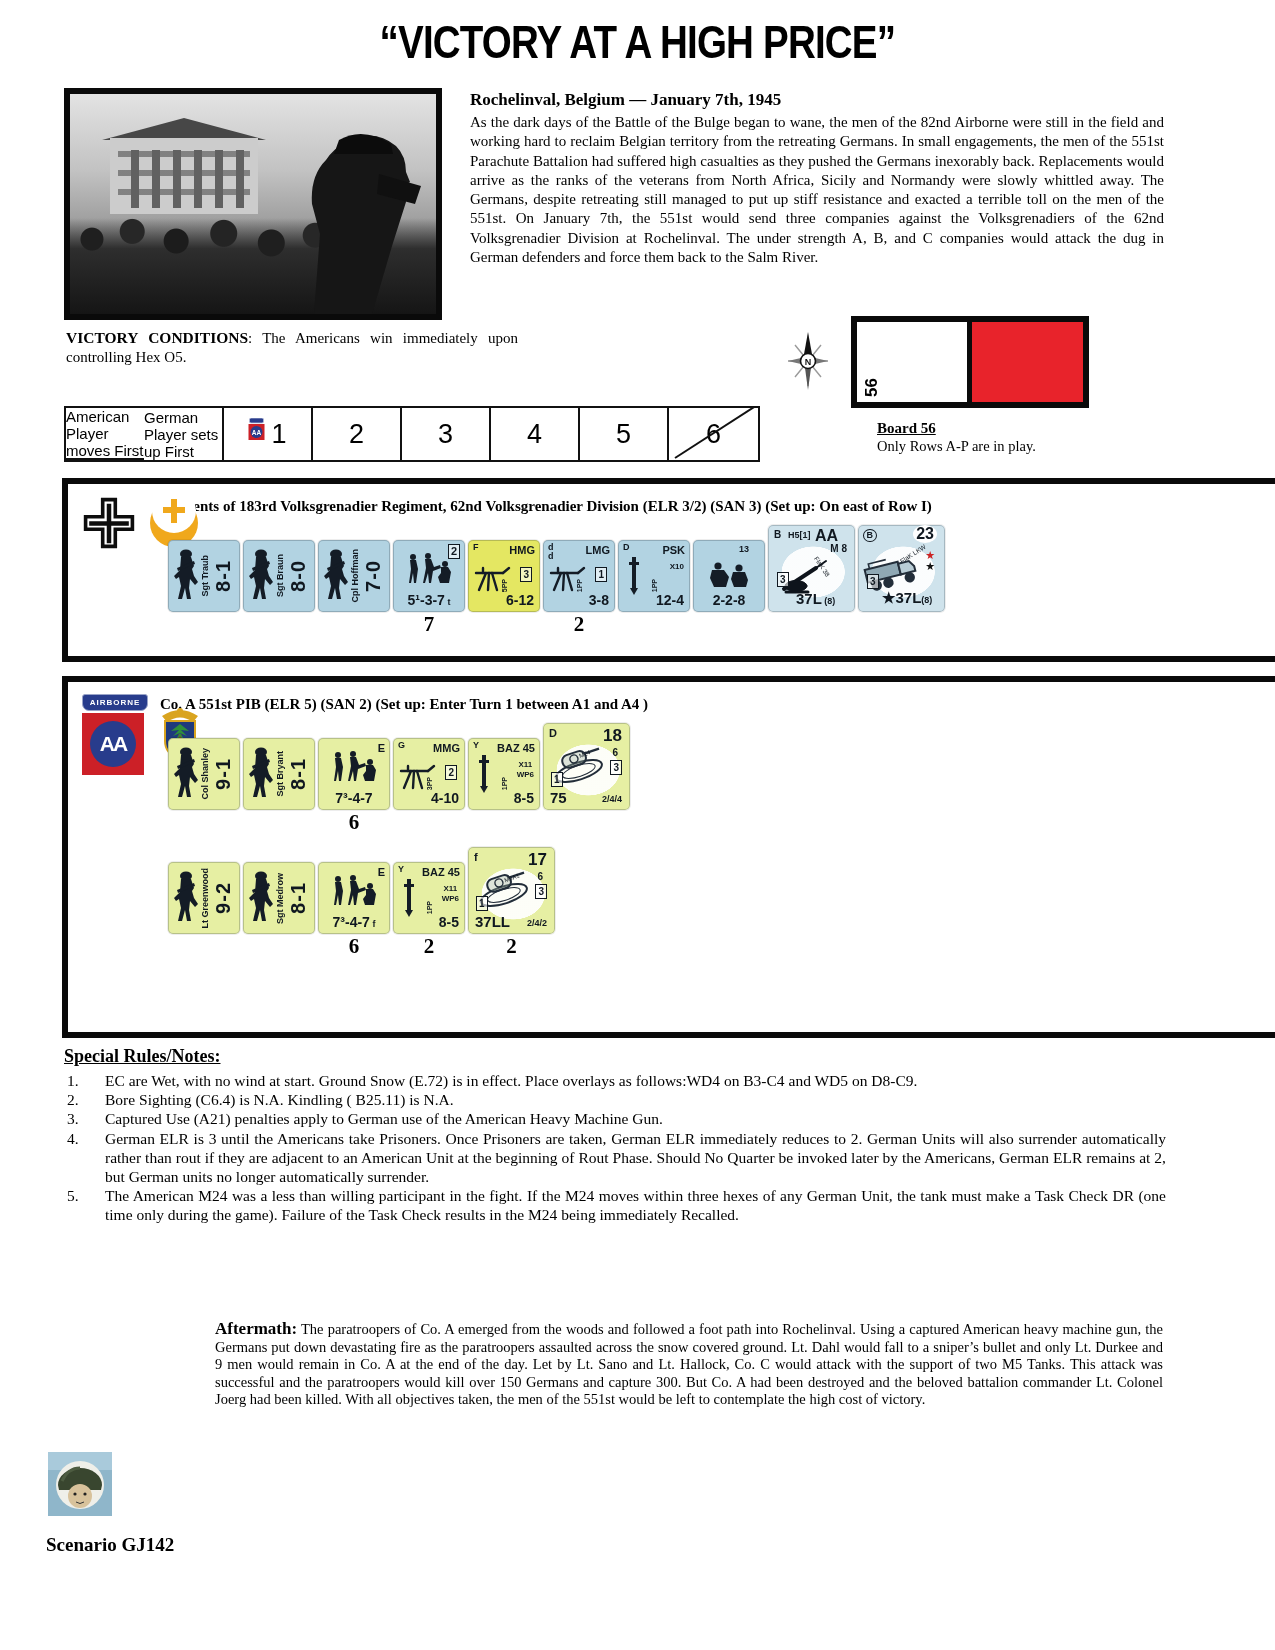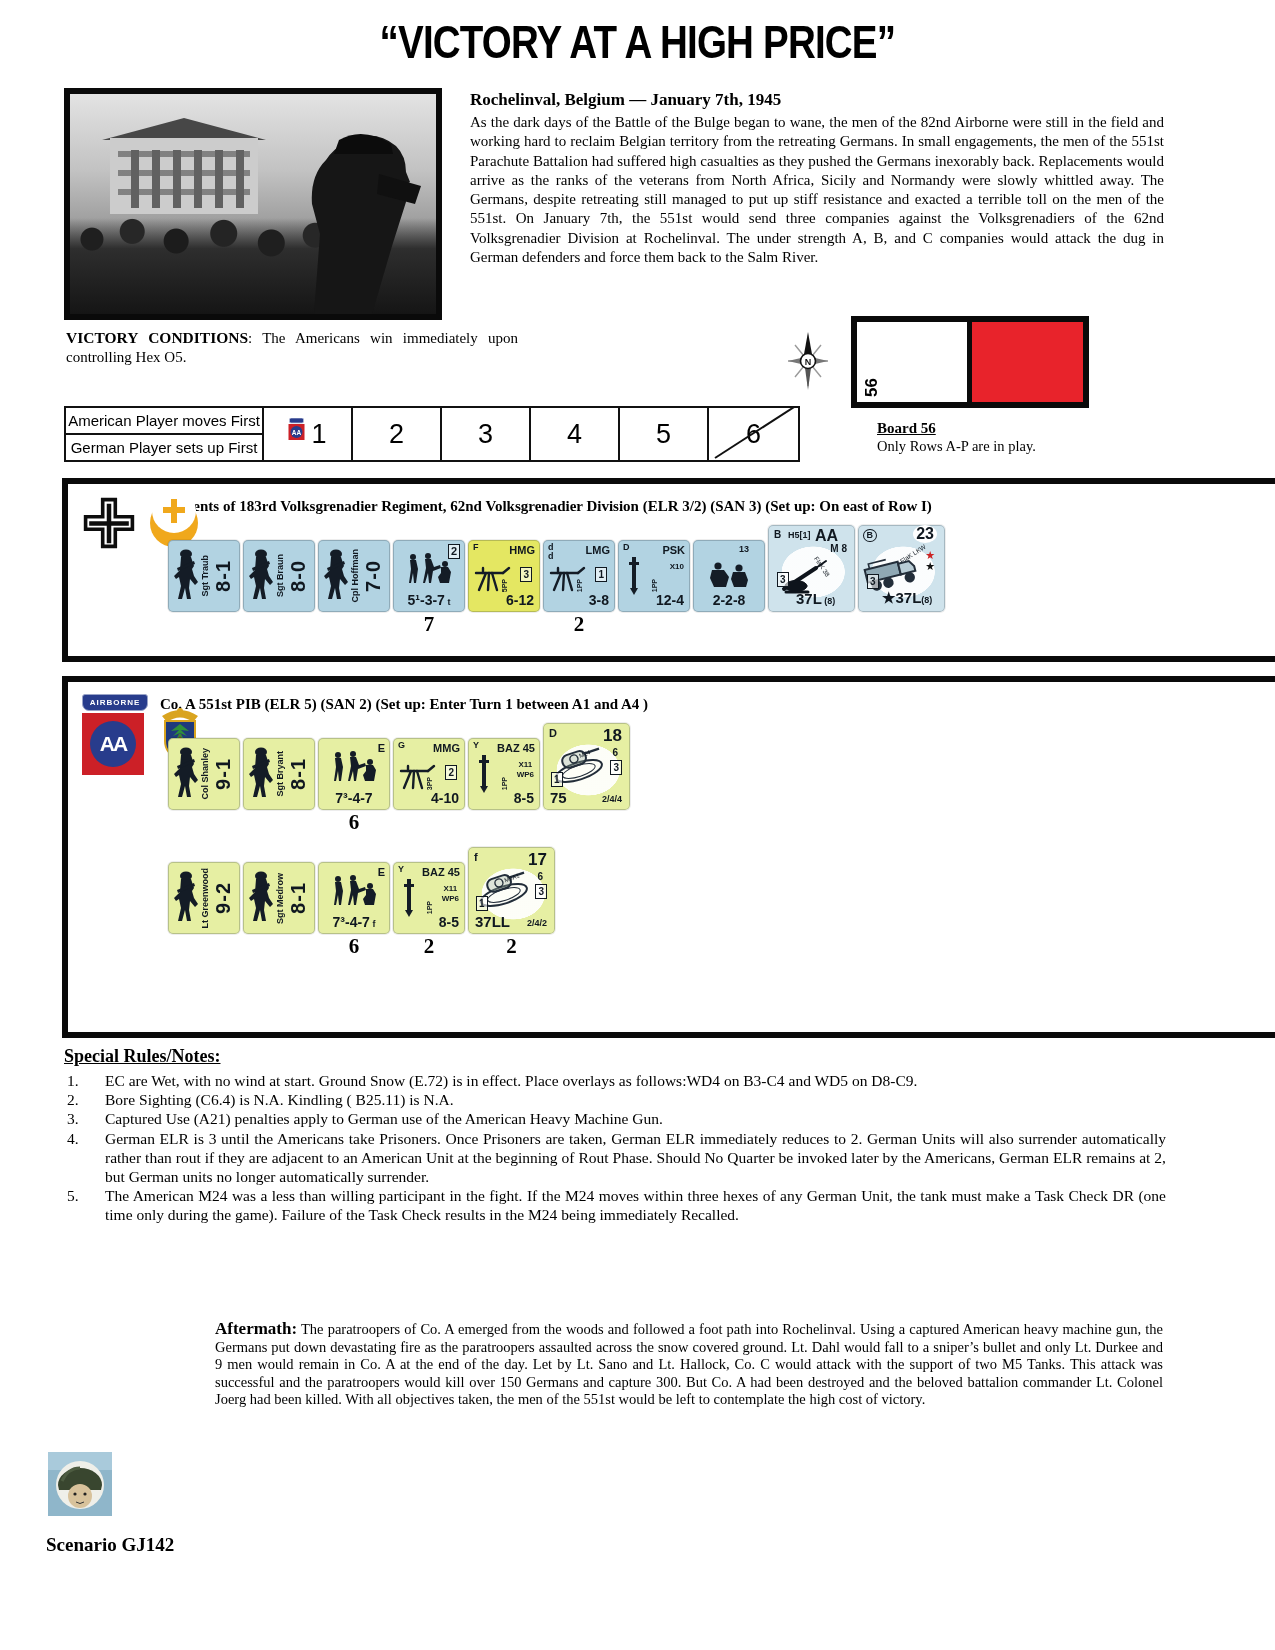--- a/index.html
+++ b/index.html
@@ -46,21 +46,21 @@
   .board{position:absolute;left:851px;top:316px;width:226px;height:80px;border:6px solid #0a0a0a;display:flex;}
   .board-white{width:110px;background:#fff;position:relative;border-right:5px solid #0a0a0a;}
   .board-num{position:absolute;left:5px;bottom:5px;writing-mode:vertical-rl;transform:rotate(180deg);
              font-family:"Liberation Sans",sans-serif;font-weight:bold;font-size:17px;}
   .board-red{flex:1;background:#e8232b;}
   .board-label{position:absolute;left:877px;top:420px;font-size:14.5px;line-height:17.5px;}
   .board-name{font-weight:bold;text-decoration:underline;font-size:15px;display:block;}
 
   
   .turntrack{position:absolute;left:64px;top:406px;display:flex;height:56px;font-family:"Liberation Sans",sans-serif;}
-  .tt-labels{width:200px;border:2px solid #111;display:flex;flex-direction:column;box-sizing:border-box;}
+  .tt-labels{width:160px;border:2px solid #111;display:flex;box-sizing:border-box;}
   .tt-labels > div{flex:1;display:flex;align-items:center;justify-content:center;font-size:15px;}
   .tt-labels > div:first-child{border-bottom:2px solid #111;}
   .tt-cells{display:flex;border:2px solid #111;border-left:none;box-sizing:border-box;}
   .tt-cell{width:89px;display:flex;align-items:center;justify-content:center;gap:6px;
            border-right:2px solid #111;font-size:27px;font-weight:400;position:relative;box-sizing:border-box;}
   .tt-cell:last-child{border-right:none;}
   .tt-cell .slash{position:absolute;inset:0;width:100%;height:100%;}
 
   
   .ob{position:absolute;left:62px;width:1264px;border:6px solid #0a0a0a;background:#fff;box-sizing:border-box;}

